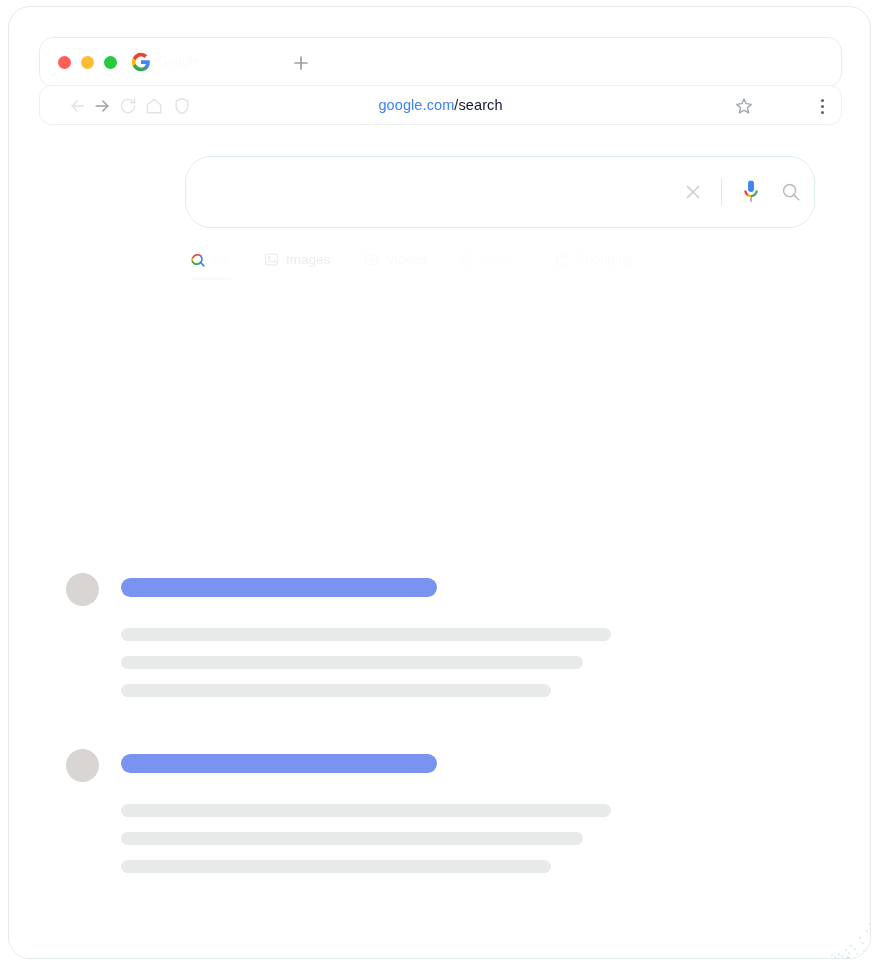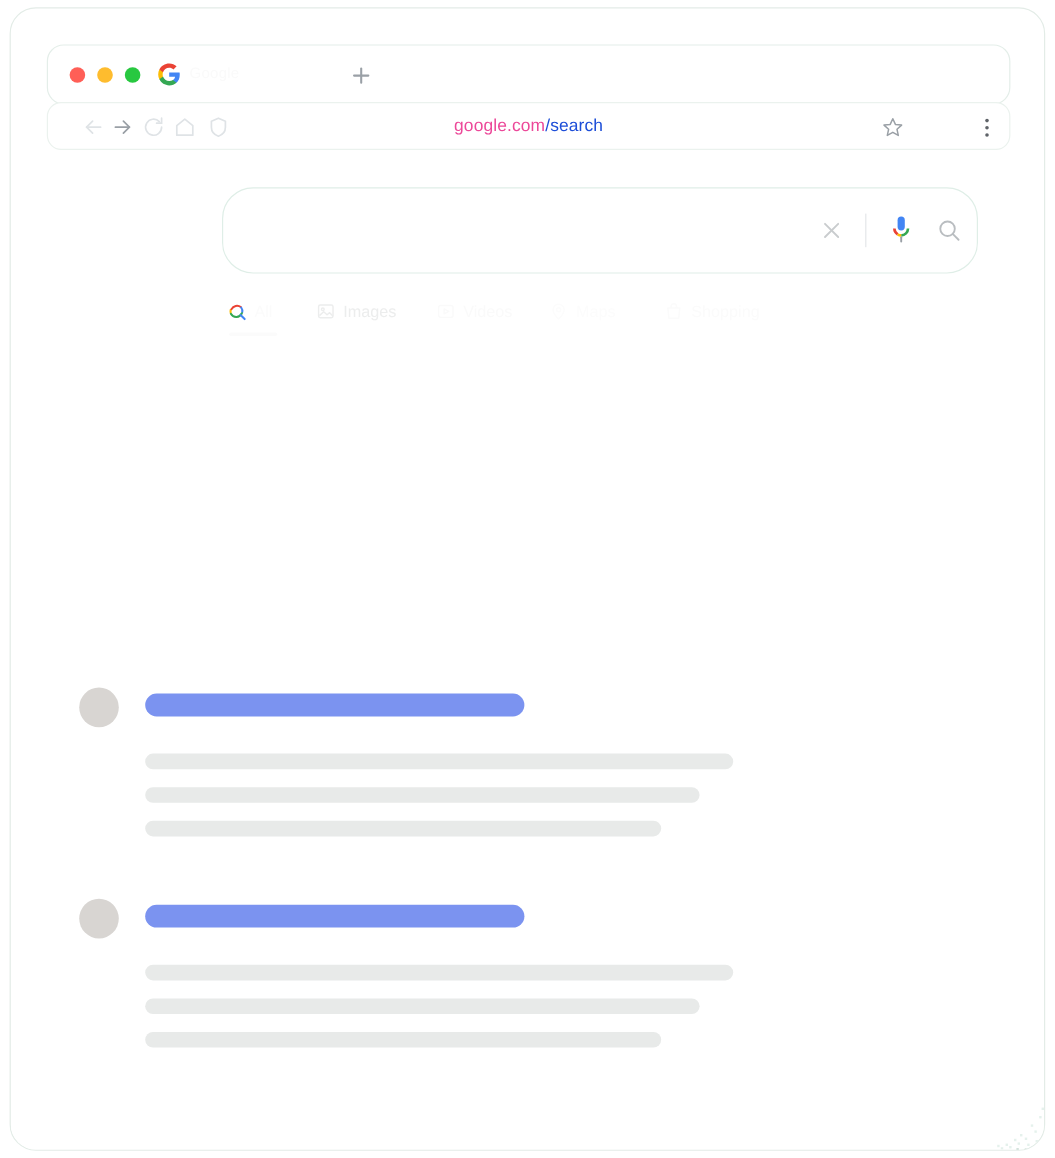--- a/index.html
+++ b/index.html
@@ -106,22 +106,22 @@
   #url-text {
     position: absolute;
     left: 0;
     right: 0;
     top: 11px;
     text-align: center;
     font-size: 14.5px;
     letter-spacing: .1px;
     white-space: nowrap;
   }
-  #url-host { color: #ec4899; }
-  #url-path { color: #1d4ed8; }
+  #url-host { color: #3b82f6; }
+  #url-path { color: #0f172a; }
 
   #bookmark-star {
     position: absolute;
     left: 694px;
     top: 10px;
     width: 20px;
     height: 20px;
     color: #9aa0a6;
   }
   #bookmark-star svg { display: block; }

